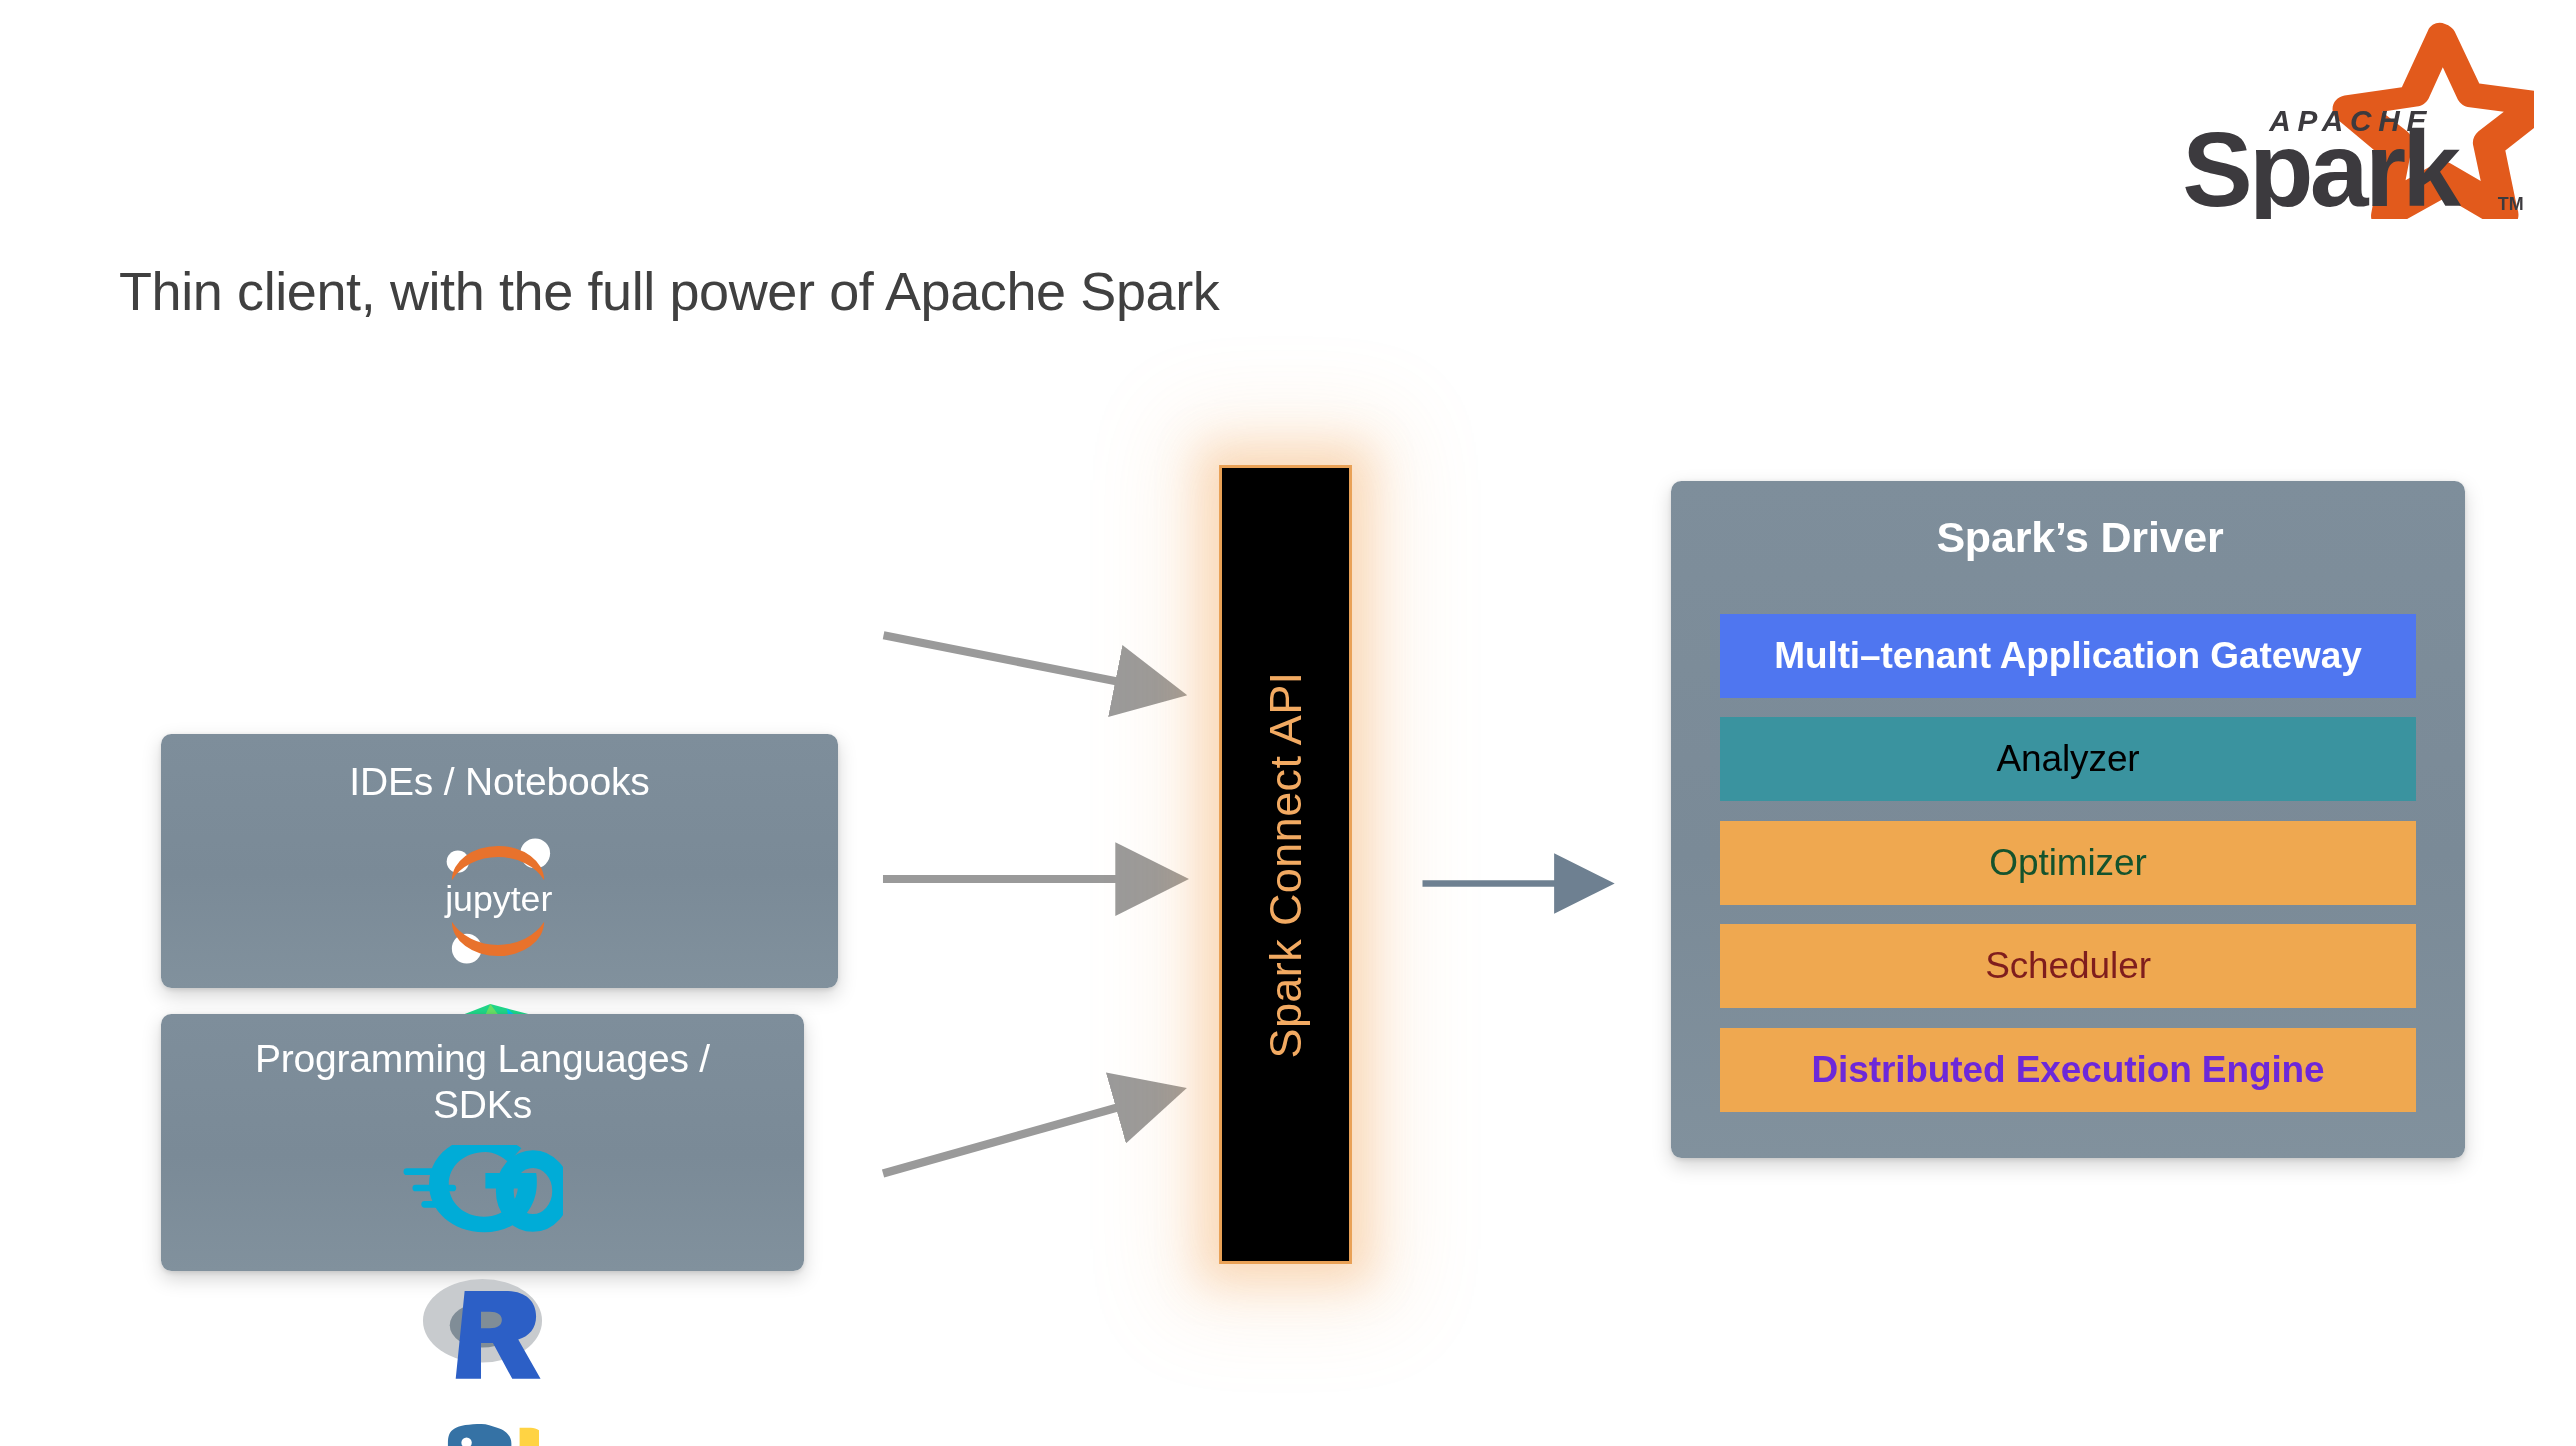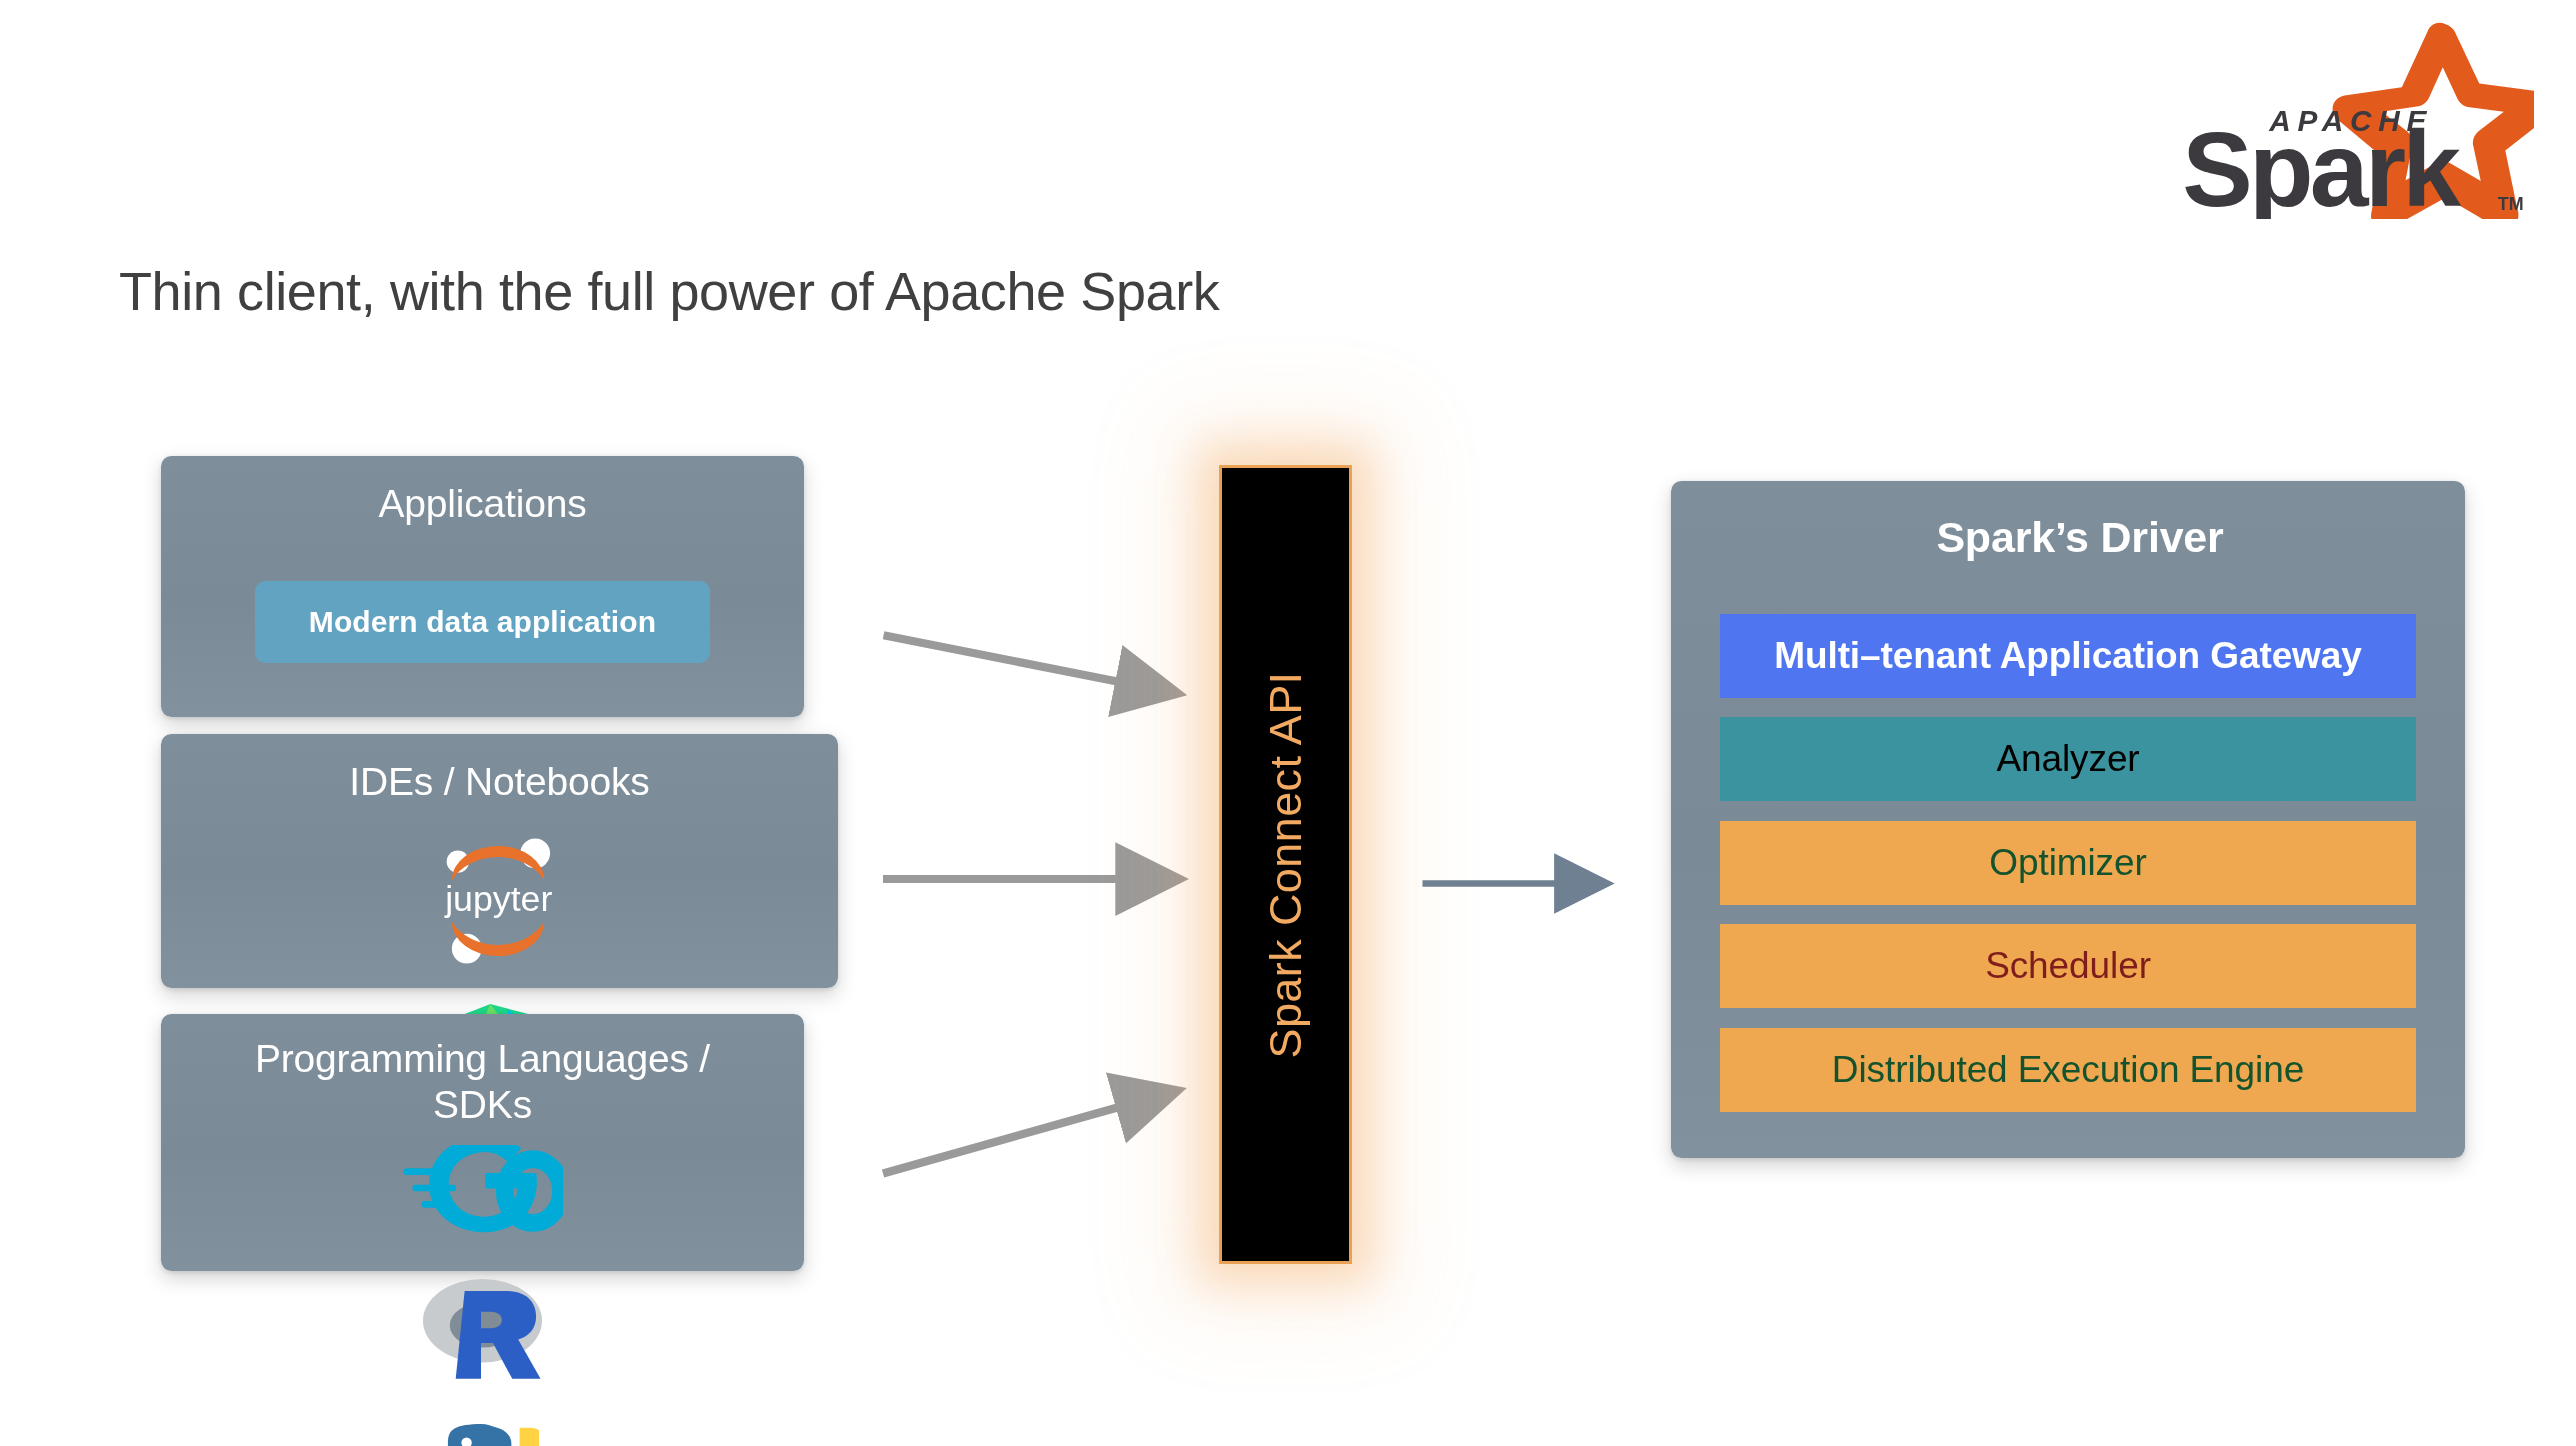--- a/index.html
+++ b/index.html
@@ -225,24 +225,20 @@
     <g fill="#3C3A3E">
       <text x="145" y="152" font-family="'Liberation Sans',sans-serif" font-size="40" font-weight="700" font-style="italic" letter-spacing="9">APACHE</text>
     </g>
 
     <g fill="#3C3A3E">
       <text x="28" y="253" font-family="'Liberation Sans',sans-serif" font-size="142" font-weight="700" letter-spacing="-5">Spark</text>
       <text x="452" y="258" font-family="'Liberation Sans',sans-serif" font-size="24" font-weight="700">TM</text>
     </g>
   </svg>
 
-  <div class="card" id="card-applications">
-    <div class="card-title">Applications</div>
-    <div id="modern-data-app">Modern data application</div>
-  </div>
 
   <div class="card" id="card-ides">
     <div class="card-title">IDEs / Notebooks</div>
     <div class="icon-row" id="ide-icon-row">
 
       <svg width="131" height="128" viewBox="0 0 176 172">
         <circle cx="32" cy="33" r="15" fill="#ffffff"></circle>
         <circle cx="136" cy="22" r="20" fill="#ffffff"></circle>
         <circle cx="44" cy="150" r="20" fill="#ffffff"></circle>
         <path fill="#E8722C" d="M24 60 a62 46 0 0 1 124 0 a70 58 0 0 0 -124 0 Z" transform="translate(0,-2)"></path>
@@ -351,20 +347,20 @@
       </div>
       <div class="driver-row" style="background: rgb(58, 147, 159); color: rgb(0, 0, 0); font-weight: 400;">
         <span>Analyzer</span>
       </div>
       <div class="driver-row" style="background: rgb(239, 168, 80); color: #14532d; font-weight: 400;">
         <span>Optimizer</span>
       </div>
       <div class="driver-row" style="background: rgb(239, 168, 80); color: #7f1d1d; font-weight: 400;">
         <span>Scheduler</span>
       </div>
-      <div class="driver-row" style="background: rgb(239, 168, 80); color: #14532d; font-weight: 400;">
+      <div class="driver-row" style="background: rgb(239, 168, 80); color: #6d28d9; font-weight: 700;">
         <span>Distributed Execution Engine</span>
       </div>
     </div>
   </div>
 
 </div>
 
 
 </body></html>

